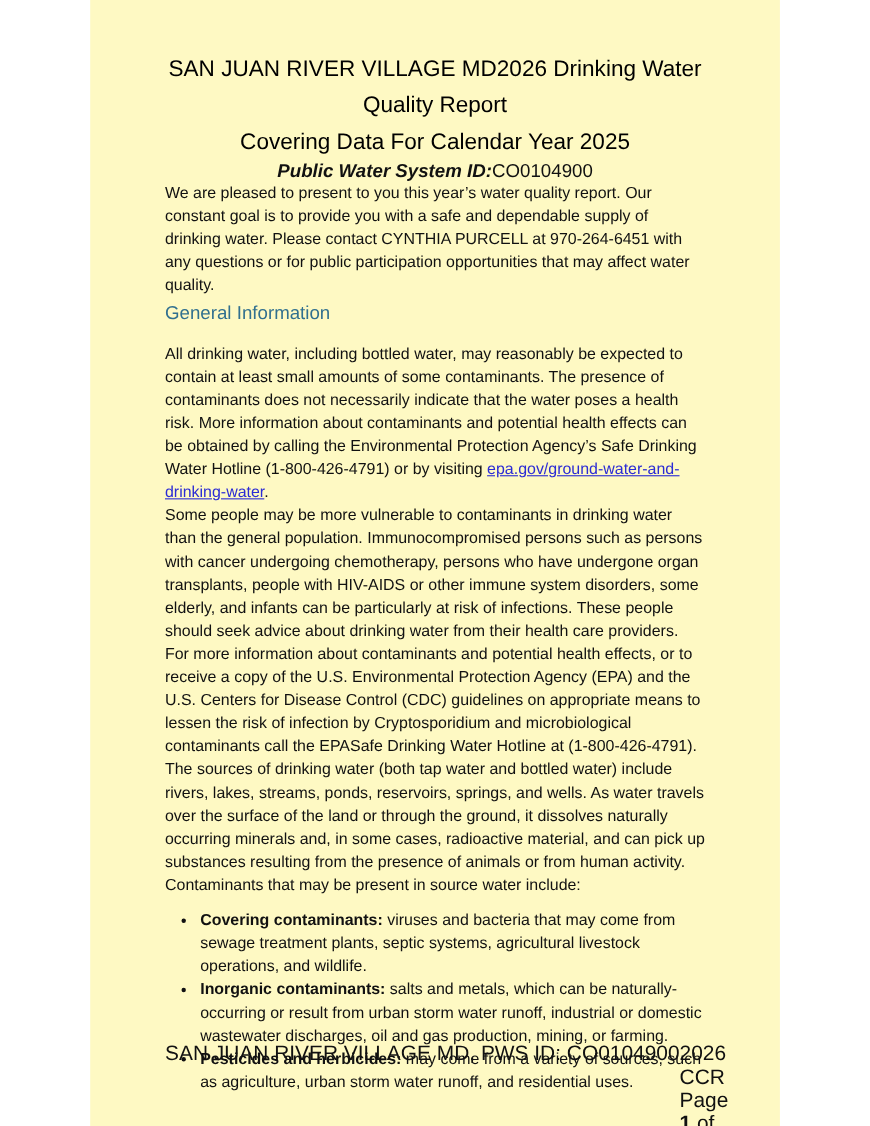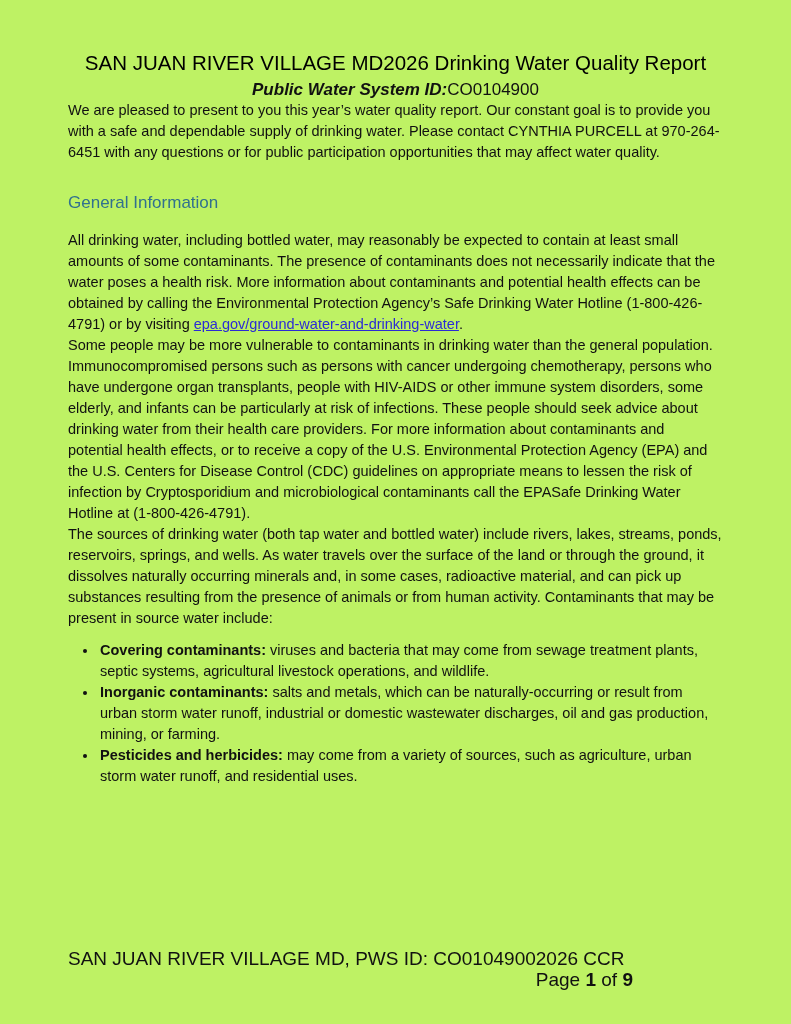--- a/index.html
+++ b/index.html
@@ -1,21 +1,21 @@
 <!DOCTYPE html>
 <html><head>
 <meta charset="utf-8">
 <style>
   * { margin: 0; padding: 0; box-sizing: border-box; }
   html, body { background: #ffffff; }
   .page {
-    width: 791px;
+    width: 627px;
     height: 1024px;
     margin: 0 auto;
-    background: #bef264;
+    background: #fef9c3;
     font-family: "Liberation Sans", "DejaVu Sans", sans-serif;
     color: #111111;
     padding: 46px 68px 0 68px;
     position: relative;
     overflow: hidden;
   }
   .title {
     text-align: center;
     font-size: 20.5px;
     font-weight: 400;
@@ -40,21 +40,21 @@
   p.body-text {
     font-size: 14.5px;
     line-height: 21px;
     margin-top: 0;
     text-align: left;
   }
   h2.section-heading {
     font-size: 17px;
     font-weight: 400;
     color: #31708f;
-    margin-top: 29px;
+    margin-top: 3px;
     margin-bottom: 1px;
     line-height: 22px;
   }
   h2.section-heading + p.body-text { margin-top: 16px; }
   a.doc-link {
     color: #2b2bd5;
     text-decoration: underline;
     cursor: pointer;
   }
   ul.contaminant-list {
@@ -81,20 +81,21 @@
   .footer-right { margin-left: auto; margin-right: 86px; }
   .footer b { font-weight: 700; }
 </style>
 </head>
 <body>
 
 <div class="page">
 
   <div class="title">
     <div>SAN JUAN RIVER VILLAGE MD2026 Drinking Water Quality Report</div>
+    <div>Covering Data For Calendar Year 2025</div>
   </div>
 
   <div class="pws-line">
     <span class="pws-label">Public Water System ID:</span><span class="pws-value">CO0104900</span>
   </div>
 
 
   <p class="body-text">We are pleased to present to you this year’s water quality report. Our constant goal is to provide you with a safe and dependable supply of drinking water. Please contact CYNTHIA PURCELL at 970-264-6451 with any questions or for public participation opportunities that may affect water quality.</p>
 
   <h2 class="section-heading">General Information</h2>

